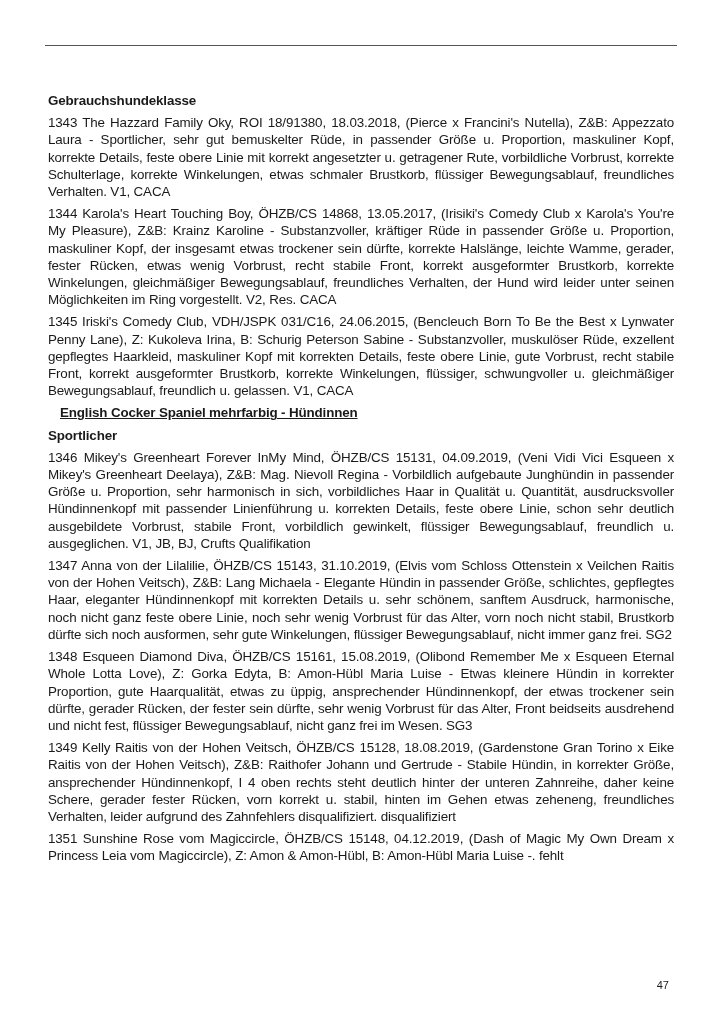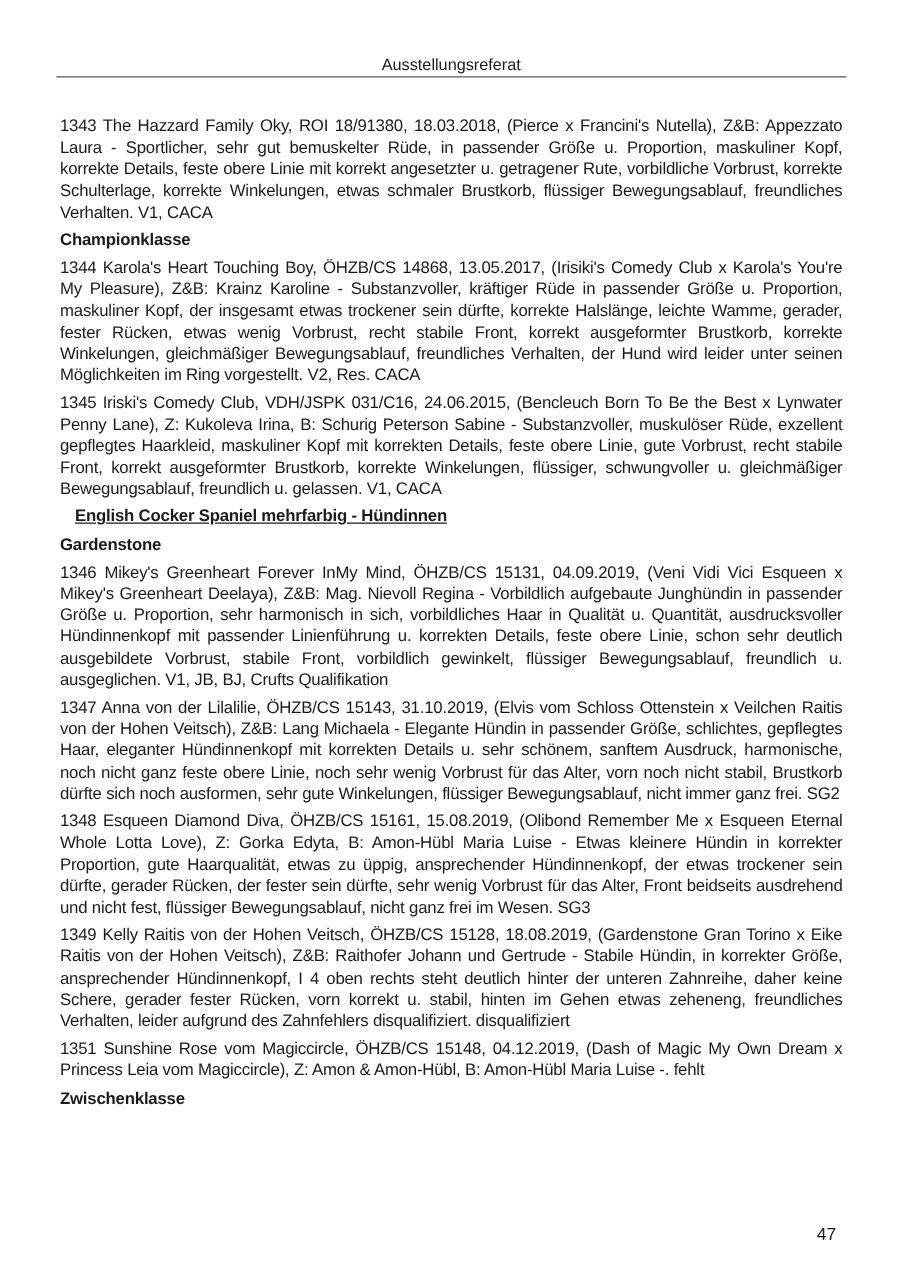--- a/index.html
+++ b/index.html
@@ -8,42 +8,40 @@
   .page-header { position: absolute; left: 45px; width: 632px; top: 44px; text-align: center;
                  font-size: 13px; line-height: 16px; }
   .header-title { display: block; }
   .header-rule { height: 0; border-top: 1.5px solid #555; margin: 1px 0 2px 0; }
   .header-sub { display: block; }
   .content { position: absolute; left: 48px; width: 627px; top: 92px;
              font-size: 13.4px; line-height: 17.2px; letter-spacing: -0.15px; }
   .heading { font-weight: bold; margin: 0 0 5px 0; }
   .breed-heading { font-weight: bold; text-decoration: underline; margin: 0 0 5px 12px; }
   .entry { text-align: justify; margin: 0 1px 5px 0; hyphens: manual; }
-  .page-number { position: absolute; right: 53px; top: 979px; font-size: 14px; }
+  .page-number { position: absolute; right: 53px; top: 979px; font-size: 11px; }
 </style>
 </head>
 <body>
 
 <div class="page-header">
-  <span class="header-title">Ausstellungsreferat</span>
   <div class="header-rule"></div>
 </div>
 
 <div class="content">
+  <p class="heading">Gebrauchshundeklasse</p>
   <p class="entry">1343 The Hazzard Family Oky, ROI 18/91380, 18.03.2018, (Pierce x Francini's Nutella), Z&amp;B: Appezzato Laura - Sportlicher, sehr gut bemuskelter Rüde, in passender Größe u. Proportion, mas­kuliner Kopf, korrekte Details, feste obere Linie mit korrekt angesetzter u. getragener Rute, vorbildli­che Vorbrust, korrekte Schulterlage, korrekte Winkelungen, etwas schmaler Brustkorb, flüssiger Bewegungsablauf, freundliches Verhalten. V1, CACA</p>
 
-  <p class="heading">Championklasse</p>
   <p class="entry">1344 Karola's Heart Touching Boy, ÖHZB/CS 14868, 13.05.2017, (Irisiki's Comedy Club x Karola's You're My Pleasure), Z&amp;B: Krainz Karoline - Substanzvoller, kräftiger Rüde in passender Größe u. Proportion, maskuliner Kopf, der insgesamt etwas trockener sein dürfte, korrekte Halslänge, leichte Wamme, gerader, fester Rücken, etwas wenig Vorbrust, recht stabile Front, korrekt ausgeformter Brustkorb, korrekte Winkelungen, gleichmäßiger Bewegungsablauf, freundliches Verhalten, der Hund wird leider unter seinen Möglichkeiten im Ring vorgestellt. V2, Res. CACA</p>
   <p class="entry">1345 Iriski's Comedy Club, VDH/JSPK 031/C16, 24.06.2015, (Bencleuch Born To Be the Best x Lynwater Penny Lane), Z: Kukoleva Irina, B: Schurig Peterson Sabine - Substanzvoller, muskulöser Rüde, exzellent gepflegtes Haarkleid, maskuliner Kopf mit korrekten Details, feste obere Linie, gute Vorbrust, recht stabile Front, korrekt ausgeformter Brustkorb, korrekte Winkelungen, flüssiger, schwungvoller u. gleichmäßiger Bewegungsablauf, freundlich u. gelassen. V1, CACA</p>
 
   <p class="breed-heading">English Cocker Spaniel mehrfarbig - Hündinnen</p>
 
-  <p class="heading">Gardenstone</p>
+  <p class="heading">Sportlicher</p>
   <p class="entry">1346 Mikey's Greenheart Forever InMy Mind, ÖHZB/CS 15131, 04.09.2019, (Veni Vidi Vici Esqueen x Mikey's Greenheart Deelaya), Z&amp;B: Mag. Nievoll Regina - Vorbildlich aufgebaute Junghündin in passender Größe u. Proportion, sehr harmonisch in sich, vorbildliches Haar in Qualität u. Quantität, ausdrucksvoller Hündinnenkopf mit passender Linienführung u. korrekten Details, feste obere Linie, schon sehr deutlich ausgebildete Vorbrust, stabile Front, vorbildlich gewinkelt, flüssiger Bewegungs­ablauf, freundlich u. ausgeglichen. V1, JB, BJ, Crufts Qualifikation</p>
   <p class="entry">1347 Anna von der Lilalilie, ÖHZB/CS 15143, 31.10.2019, (Elvis vom Schloss Ottenstein x Veilchen Raitis von der Hohen Veitsch), Z&amp;B: Lang Michaela - Elegante Hündin in passender Größe, schlich­tes, gepflegtes Haar, eleganter Hündinnenkopf mit korrekten Details u. sehr schönem, sanftem Ausdruck, harmonische, noch nicht ganz feste obere Linie, noch sehr wenig Vorbrust für das Alter, vorn noch nicht stabil, Brustkorb dürfte sich noch ausformen, sehr gute Winkelungen, flüssiger Be­wegungsablauf, nicht immer ganz frei. SG2</p>
   <p class="entry">1348 Esqueen Diamond Diva, ÖHZB/CS 15161, 15.08.2019, (Olibond Remember Me x Esqueen Eternal Whole Lotta Love), Z: Gorka Edyta, B: Amon-Hübl Maria Luise - Etwas kleinere Hündin in korrekter Proportion, gute Haarqualität, etwas zu üppig, ansprechender Hündinnenkopf, der etwas trockener sein dürfte, gerader Rücken, der fester sein dürfte, sehr wenig Vorbrust für das Alter, Front beidseits ausdrehend und nicht fest, flüssiger Bewegungsablauf, nicht ganz frei im Wesen. SG3</p>
   <p class="entry">1349 Kelly Raitis von der Hohen Veitsch, ÖHZB/CS 15128, 18.08.2019, (Gardenstone Gran Torino x Eike Raitis von der Hohen Veitsch), Z&amp;B: Raithofer Johann und Gertrude - Stabile Hündin, in korrek­ter Größe, ansprechender Hündinnenkopf, I 4 oben rechts steht deutlich hinter der unteren Zahnrei­he, daher keine Schere, gerader fester Rücken, vorn korrekt u. stabil, hinten im Gehen etwas zeheneng, freundliches Verhalten, leider aufgrund des Zahnfehlers disqualifiziert. disqualifiziert</p>
   <p class="entry">1351 Sunshine Rose vom Magiccircle, ÖHZB/CS 15148, 04.12.2019, (Dash of Magic My Own Dream x Princess Leia vom Magiccircle), Z: Amon &amp; Amon-Hübl, B: Amon-Hübl Maria Luise -. fehlt</p>
 
-  <p class="heading">Zwischenklasse</p>
 </div>
 
 <div class="page-number">47</div>
 
 </body></html>

